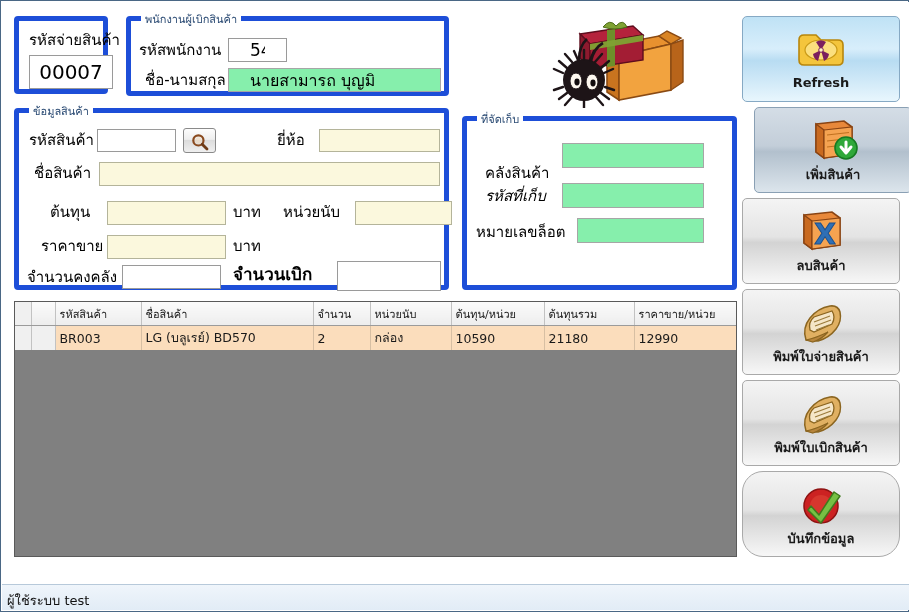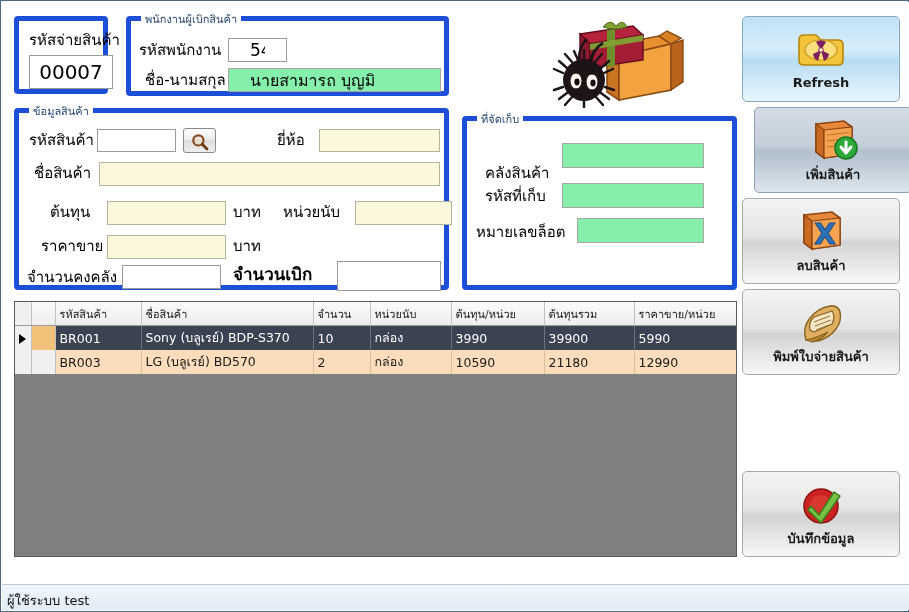--- a/index.html
+++ b/index.html
@@ -342,21 +342,21 @@
       <div class="lbl bold" style="left:214px; top:152px;">จำนวนเบิก</div>
       <input class="tb" type="text" style="left: 318px; top: 148px; width: 104px; height: 30px;" value="">
     </div>
 
     <div class="groupbox" style="left:460px; top:114px; width:275px; height:174px;">
       <div class="gb-title">ที่จัดเก็บ</div>
 
       <div class="lbl" style="left:18px; top:26px;margin-top:17px;">คลังสินค้า</div>
       <input class="tb gray" type="text" style="left: 95px; top: 22px; width: 142px; height: 25px;" value="">
 
-      <div class="lbl" style="left:18px; top:66px;">รหัสที่เก็บ</div>
+      <div class="lbl" style="left:18px; top:66px;font-style:italic;">รหัสที่เก็บ</div>
       <input class="tb gray" type="text" style="left: 95px; top: 62px; width: 142px; height: 25px;" value="">
 
       <div class="lbl" style="left:9px; top:102px;">หมายเลขล็อต</div>
       <input class="tb gray" type="text" style="left: 110px; top: 97px; width: 127px; height: 25px;" value="">
     </div>
 
     <div id="grid-wrap">
       <table class="grid">
         <colgroup>
           <col style="width:16px">
@@ -376,33 +376,20 @@
             <th>รหัสสินค้า</th>
             <th>ชื่อสินค้า</th>
             <th>จำนวน</th>
             <th>หน่วยนับ</th>
             <th>ต้นทุน/หน่วย</th>
             <th>ต้นทุนรวม</th>
             <th>ราคาขาย/หน่วย</th>
           </tr>
         </thead>
         <tbody>
-          <tr class="row-selected">
-            <td class="col-indicator">
-              <span class="arrow-glyph"></span>
-            </td>
-            <td class="col-rowhead"></td>
-            <td>BR001</td>
-            <td>Sony (บลูเรย์) BDP-S370</td>
-            <td>10</td>
-            <td>กล่อง</td>
-            <td>3990</td>
-            <td>39900</td>
-            <td>5990</td>
-          </tr>
           <tr class="row-normal">
             <td class="col-indicator"></td>
             <td class="col-rowhead"></td>
             <td>BR003</td>
             <td>LG (บลูเรย์) BD570</td>
             <td>2</td>
             <td>กล่อง</td>
             <td>10590</td>
             <td>21180</td>
             <td>12990</td>
@@ -464,22 +451,37 @@
             <line x1="22" y1="22" x2="38" y2="16"></line>
             <line x1="23" y1="26" x2="39" y2="20"></line>
             <line x1="24" y1="30" x2="37" y2="25"></line>
           </g>
           <path d="M14,40 q10,-2 22,-8 q-6,7 -15,10 Z" fill="#b7853c" stroke="#8b6520" stroke-width="1.2"></path>
         </svg>
       </span>
       <span class="btn-label">พิมพ์ใบจ่ายสินค้า</span>
     </button>
 
-
-    <button class="sidebtn silver" style="top:469px; height:86px;">
+    <button class="sidebtn silver" style="top:378px; height:86px;">
+      <span class="btn-icon">
+        <svg width="58" height="46" viewBox="0 0 58 46">
+          <path d="M14,40 q-4,-12 4,-22 q8,-10 20,-12 q8,-1 10,6 q2,9 -4,17 q-7,9 -18,12 Z" fill="#e0b062" stroke="#8b6520" stroke-width="1.5"></path>
+          <path d="M18,30 q-2,-8 4,-13 l18,-6 q4,6 0,13 l-18,8 Z" fill="#f5e6c8" stroke="#8b6520" stroke-width="1.3"></path>
+          <g stroke="#9a7a3a" stroke-width="1.1">
+            <line x1="22" y1="22" x2="38" y2="16"></line>
+            <line x1="23" y1="26" x2="39" y2="20"></line>
+            <line x1="24" y1="30" x2="37" y2="25"></line>
+          </g>
+          <path d="M14,40 q10,-2 22,-8 q-6,7 -15,10 Z" fill="#b7853c" stroke="#8b6520" stroke-width="1.2"></path>
+        </svg>
+      </span>
+      <span class="btn-label">พิมพ์ใบเบิกสินค้า</span>
+    </button>
+
+    <button class="sidebtn silver" style="top:469px; height:86px;border-radius:21px;">
       <span class="btn-icon">
         <svg width="58" height="46" viewBox="0 0 58 46">
           <circle cx="29" cy="24" r="17" fill="#cc2222" stroke="#8e1212" stroke-width="1.5"></circle>
           <circle cx="29" cy="24" r="11" fill="#e24b3a" opacity="0.5"></circle>
           <path d="M19,24 l8,9 l15,-23 l6,4 l-19,27 l-13,-13 Z" fill="#76c043" stroke="#3f7a1d" stroke-width="1.5" stroke-linejoin="round"></path>
         </svg>
       </span>
       <span class="btn-label">บันทึกข้อมูล</span>
     </button>
 

